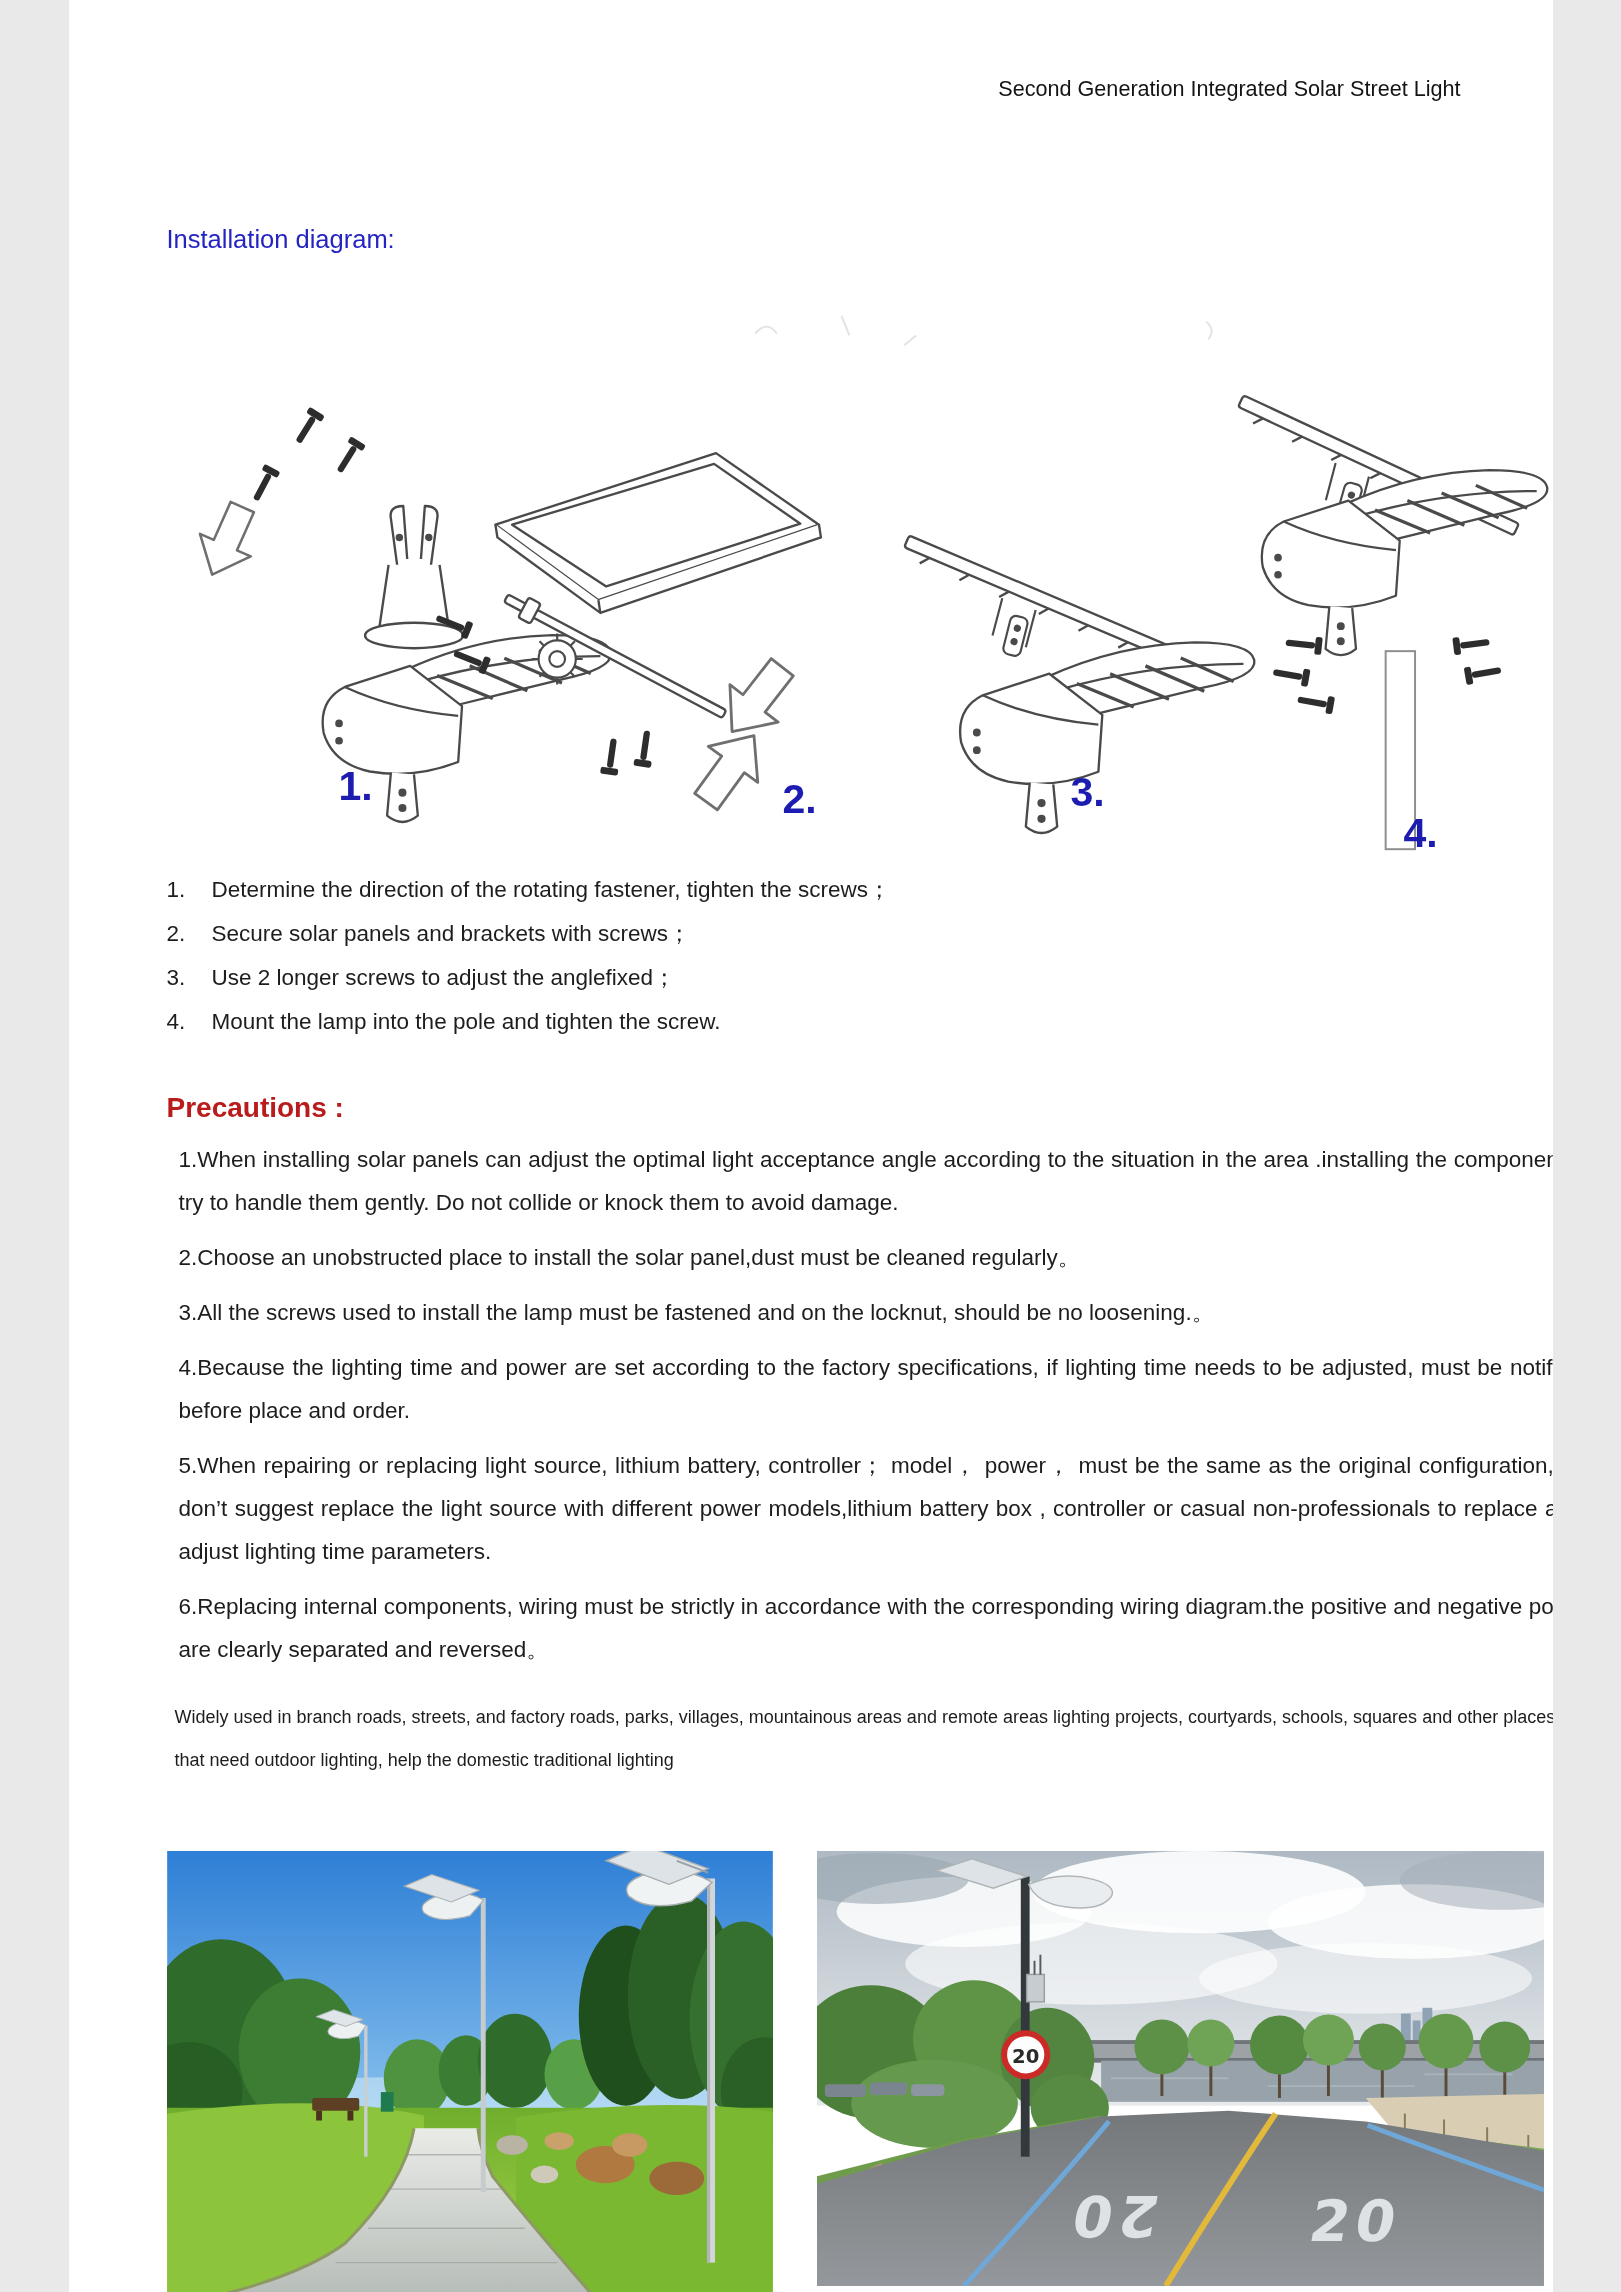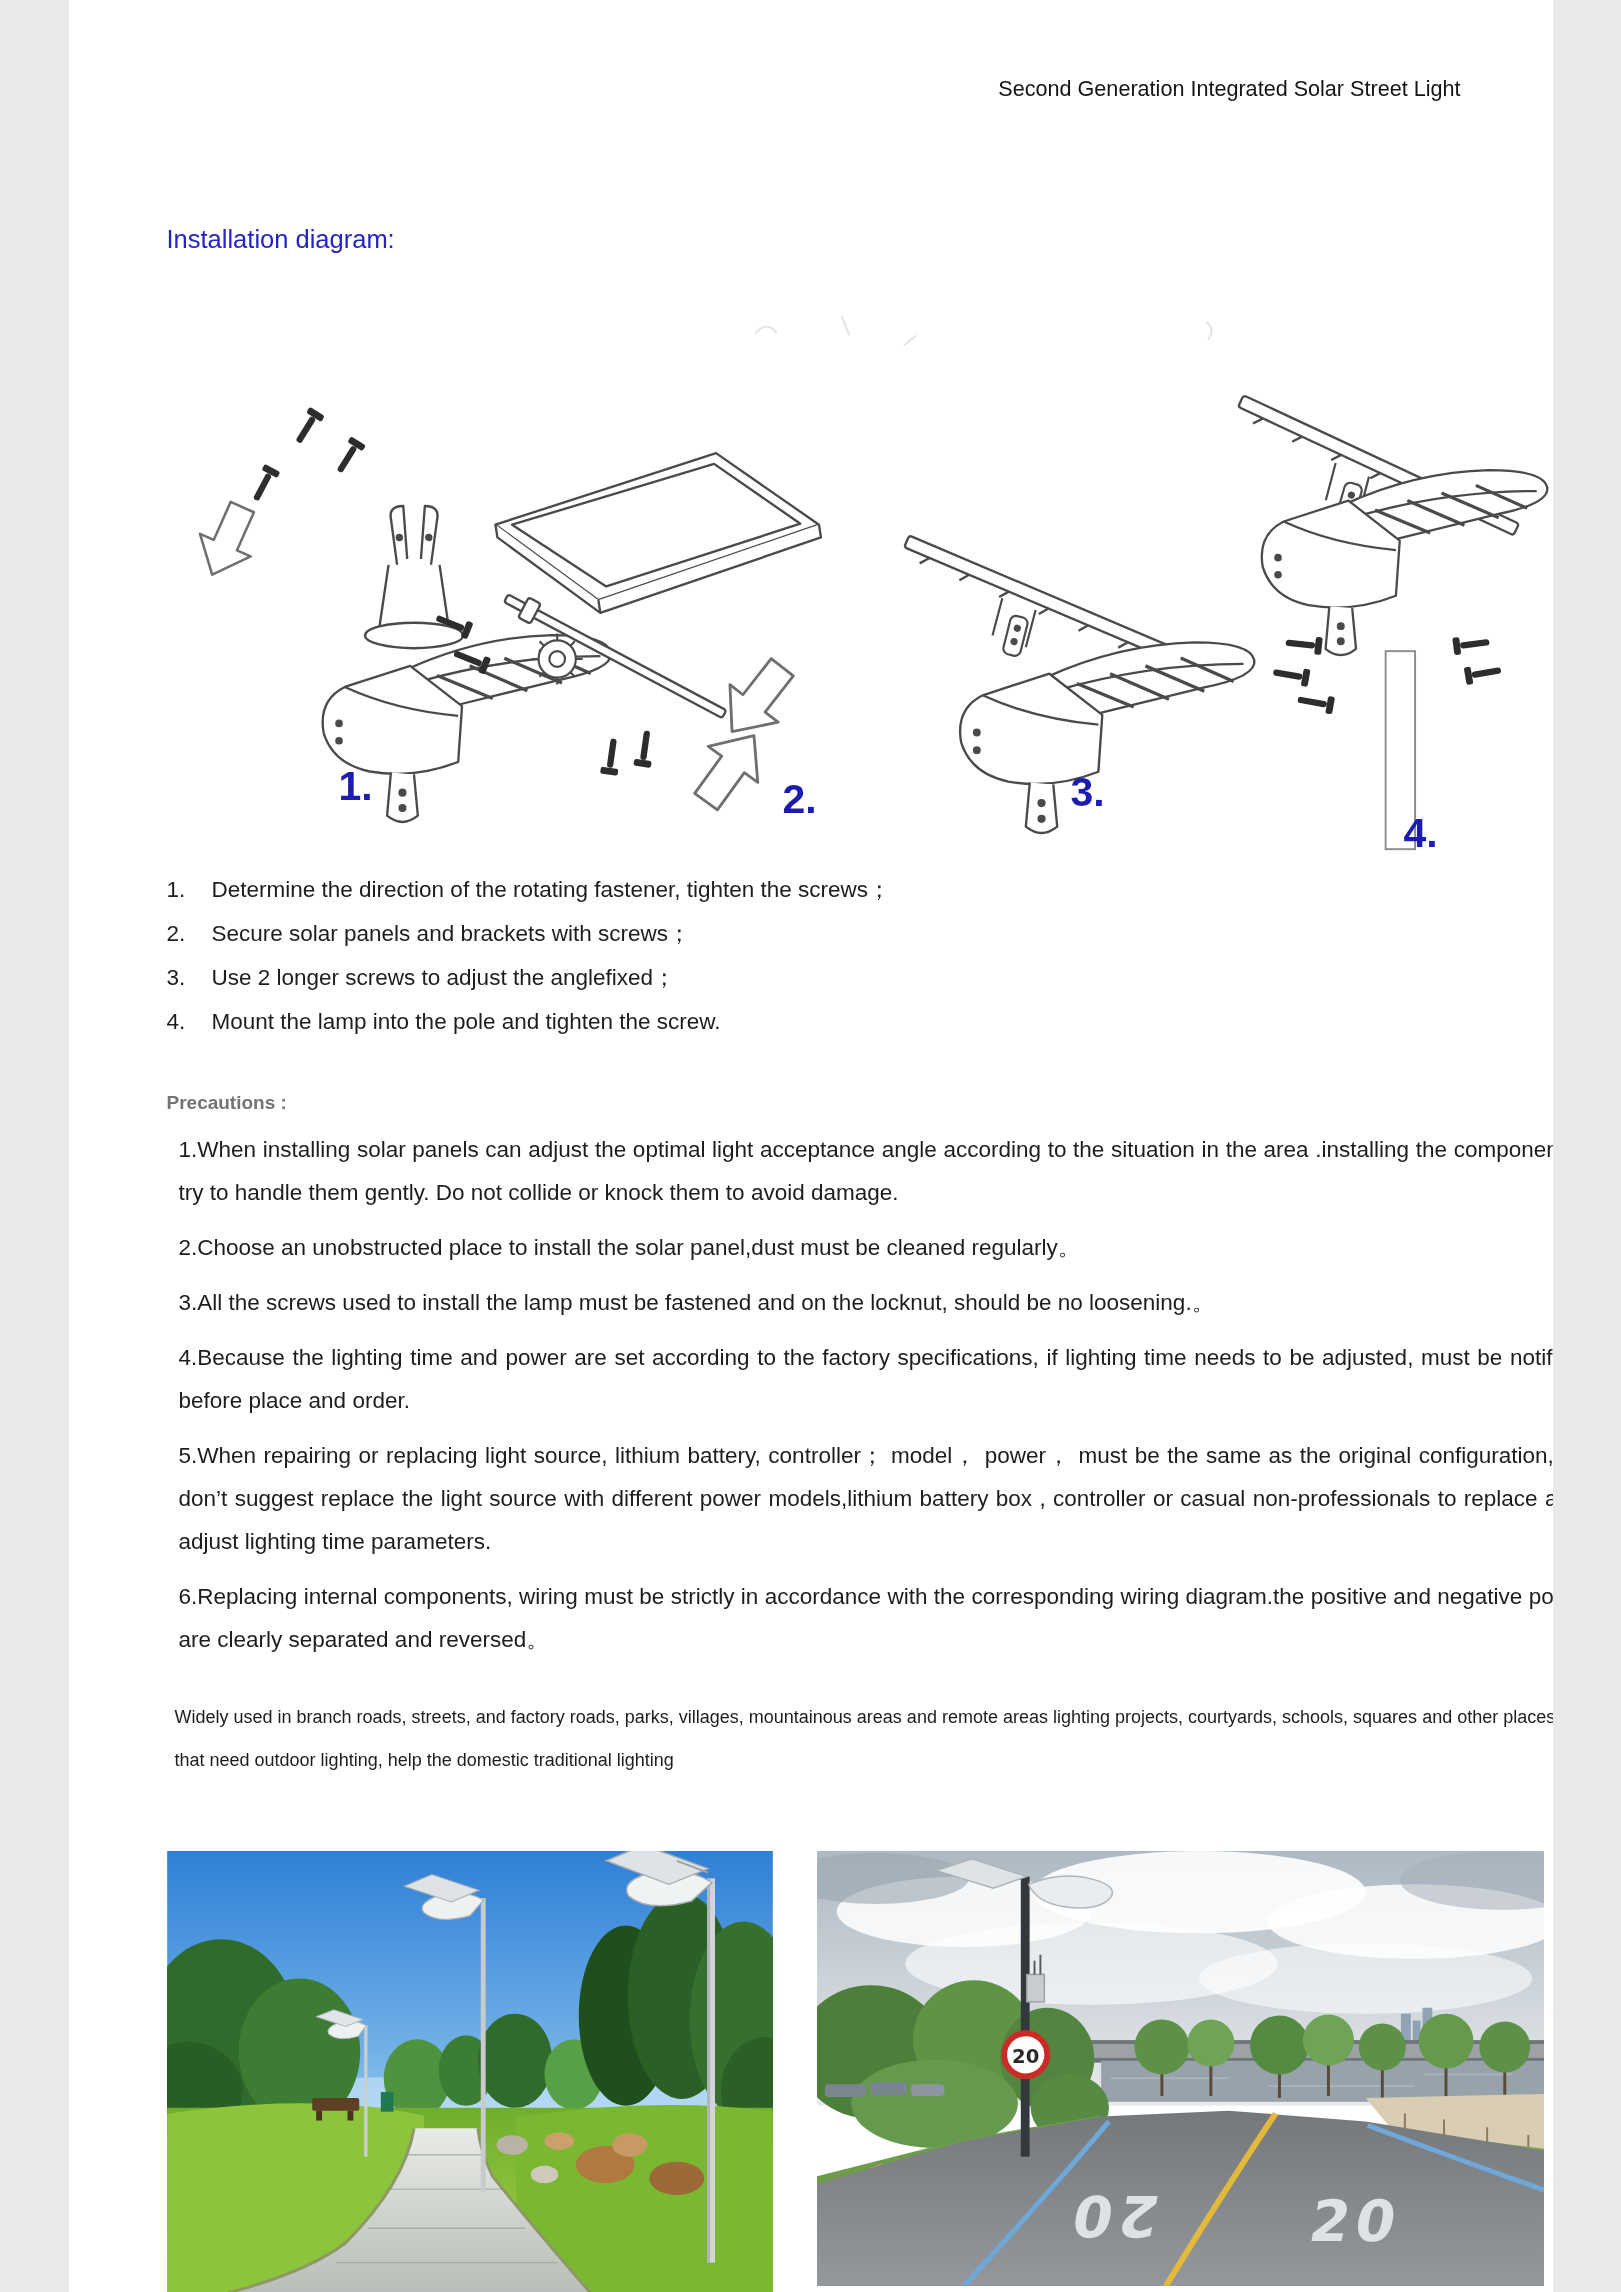--- a/index.html
+++ b/index.html
@@ -27,21 +27,21 @@
   .fl3{left:904px;top:465px;}
   .fl4{left:1237px;top:506px;}
   .steps{
     position:absolute;top:868px;left:98px;width:1431px;font-size:22.5px;
   }
   .step-row{line-height:44px;display:flex;}
   .step-num{width:45px;flex:0 0 45px;}
   .precautions{
     position:absolute;top:1092px;left:98px;width:1428px;font-size:22.5px;
   }
-  .prec-title{font-weight:bold;font-size:19px;color:#737373;margin:0 0 13.7px 0;}
+  .prec-title{font-weight:bold;font-size:28px;color:#b91c1c;margin:0 0 13.7px 0;}
   .prec-item{margin:12px;line-height:43px;text-align:justify;}
   .application{
     position:absolute;top:1688px;left:98px;width:1428px;
   }
   .app-title{font-weight:bold;font-size:28px;color:#111;margin:0 0 9.8px 0;}
   .app-text{font-size:18px;line-height:43px;margin:8px;}
   .photos{
     position:absolute;top:1851px;left:98px;display:flex;gap:44px;align-items:flex-start;
   }
   .photo{display:block;}

